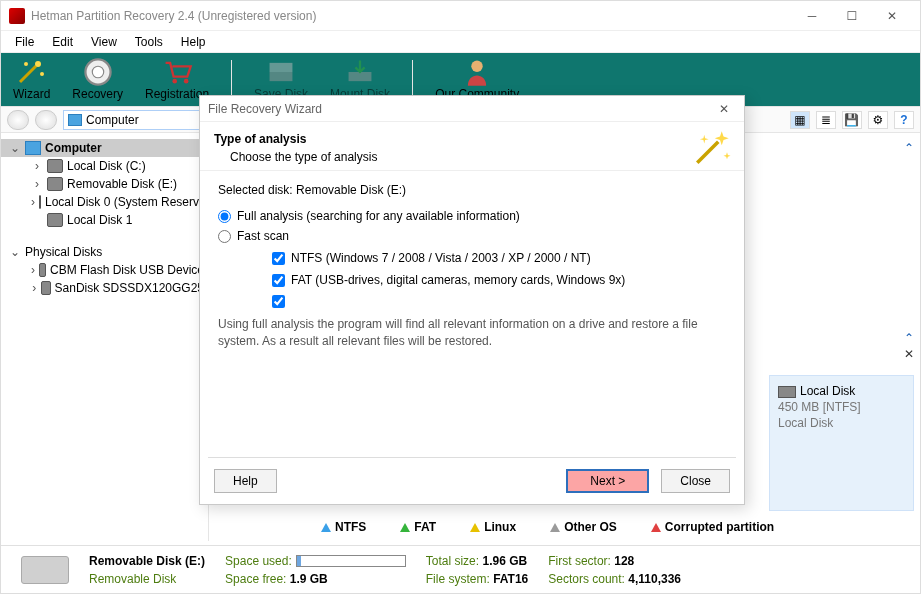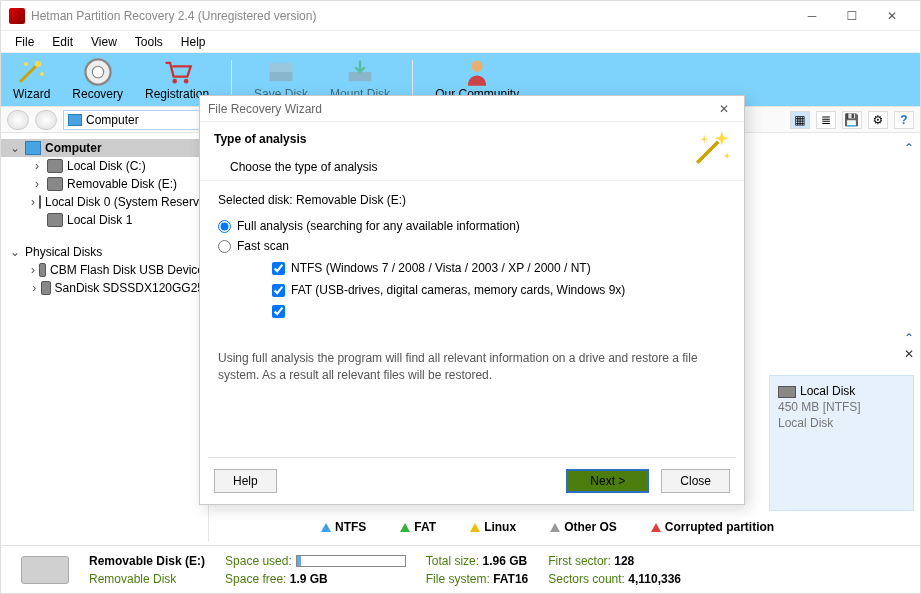--- a/index.html
+++ b/index.html
@@ -10,21 +10,21 @@
 .titlebar .app-icon { width: 16px; height: 16px; background: linear-gradient(135deg,#d00,#800); margin-right: 6px; border-radius: 2px; }
 .titlebar .title { color: #888; flex: 1; }
 .titlebar .winbtns { display: flex; gap: 0; }
 .titlebar .winbtn { width: 40px; height: 28px; display: flex; align-items: center; justify-content: center; color: #555; }
 
 
 .menubar { height: 22px; display: flex; align-items: center; padding: 0 6px; gap: 2px; border-bottom: 1px solid #eee; }
 .menubar .mi { padding: 2px 8px; }
 
 
-.toolbar { height: 54px; display: flex; align-items: center; padding: 0 12px; gap: 22px; border-bottom: 1px solid #e5e5e5; background: #7dd3fc; text-align: right; }
+.toolbar { height: 54px; display: flex; align-items: center; padding: 0 12px; gap: 22px; border-bottom: 1px solid #e5e5e5; background: #0f766e; text-align: right; }
 .toolbar .tbtn { display: flex; flex-direction: column; align-items: center; gap: 1px; }
 .toolbar .tbtn .ticon { width: 32px; height: 28px; display: flex; align-items: center; justify-content: center; }
 .toolbar .tbtn.disabled { opacity: .5; }
 .toolbar .sep { width: 1px; height: 40px; background: #e5e5e5; }
 
 
 .addrrow { height: 26px; display: flex; align-items: center; padding: 2px 6px; gap: 6px; border-bottom: 1px solid #e5e5e5; background: #fafafa; }
 .addrrow .navbtn { width: 22px; height: 20px; border: 1px solid #ccc; border-radius: 10px; background: radial-gradient(#fff,#ddd); }
 .addrrow .addr { flex: 0 0 140px; height: 20px; border: 1px solid #aecff7; background: #fff; display: flex; align-items: center; padding: 0 4px; gap: 4px; }
 .addrrow .addr .mon { width: 14px; height: 12px; background: #4aa3e0; border: 1px solid #2b7fbf; }
@@ -60,35 +60,35 @@
 .statusbar .val { font-weight: 600; }
 .statusbar .bar { display: inline-block; width: 110px; height: 12px; border: 1px solid #888; background: #fff; position: relative; vertical-align: middle; margin-left: 4px;}
 .statusbar .bar .fill { position:absolute; left:0; top:0; bottom:0; width:4%; background:#6ea6e0;}
 
 
 .modal { position: absolute; left: 198px; top: 94px; width: 546px; height: 410px; border: 1px solid #c9c9c9; background: #fff; box-shadow: 4px 4px 14px rgba(0,0,0,.15); display:flex; flex-direction:column; }
 .modal .mtitle { height: 26px; display: flex; align-items: center; padding: 0 8px; color: #666; border-bottom: 1px solid #eee; }
 .modal .mtitle .close { margin-left: auto; color: #555; width:24px; text-align:center; }
 .modal .mhead { padding: 10px 14px 6px; position: relative; border-bottom:1px solid #eee; }
 .modal .mhead h3 { font-size: 12px; font-weight: 700; }
-.modal .mhead .sub { padding-left: 16px; margin-top: 14px; }
+.modal .mhead .sub { padding-left: 16px; margin-top: 4px; }
 .modal .wand { position: absolute; right: 10px; top: 4px; width: 42px; height: 42px; }
 .modal .wand svg { width:100%; height:100%; }
 .modal .mbody { flex: 1; padding: 12px 18px; }
 .modal .mbody .selinfo { margin-bottom: 12px; }
 .modal .opt { display: flex; align-items: center; gap: 6px; margin: 6px 0; }
 .modal .opt input[type=radio], .modal .opt input[type=checkbox] { margin: 0; }
 .modal .sub-checks { margin-left: 46px; margin-top: 8px; }
 .modal .sub-checks .opt { margin: 8px 8px; }
-.modal .desc { margin-top: 32px; color: #555; line-height: 1.4; }
+.modal .desc { margin-top: 8px; color: #555; line-height: 1.4; }
 .modal .bline { height: 1px; background: #ddd; margin: 0 8px; }
 .modal .mfoot { height: 46px; display: flex; align-items: center; padding: 0 14px; gap: 12px; }
 .modal .mfoot .spacer { flex: 1; }
 .modal button { height: 24px; padding: 0 18px; background: #f3f3f3; border: 1px solid #b5b5b5; font-size:12px; }
-.modal button.primary { border: 2px solid #2d6fbc; background: #4d7c0f; padding: 0 22px; }
+.modal button.primary { border: 2px solid #2d6fbc; background: #fca5a5; padding: 0 22px; }
 </style>
 </head>
 <body>
 
 <div class="titlebar">
   <div class="app-icon"></div>
   <div class="title">Hetman Partition Recovery 2.4 (Unregistered version)</div>
   <div class="winbtns">
     <div class="winbtn">─</div>
     <div class="winbtn">☐</div>

